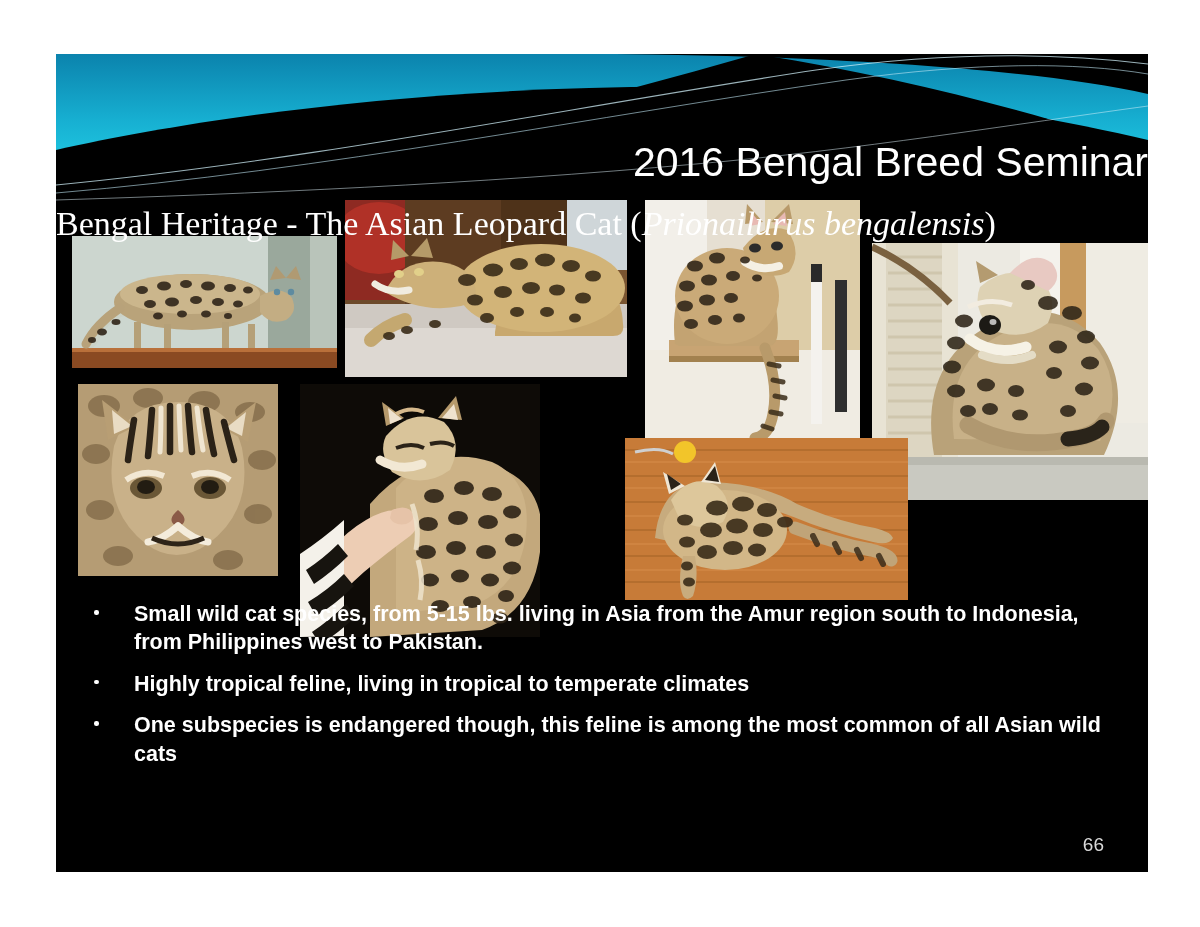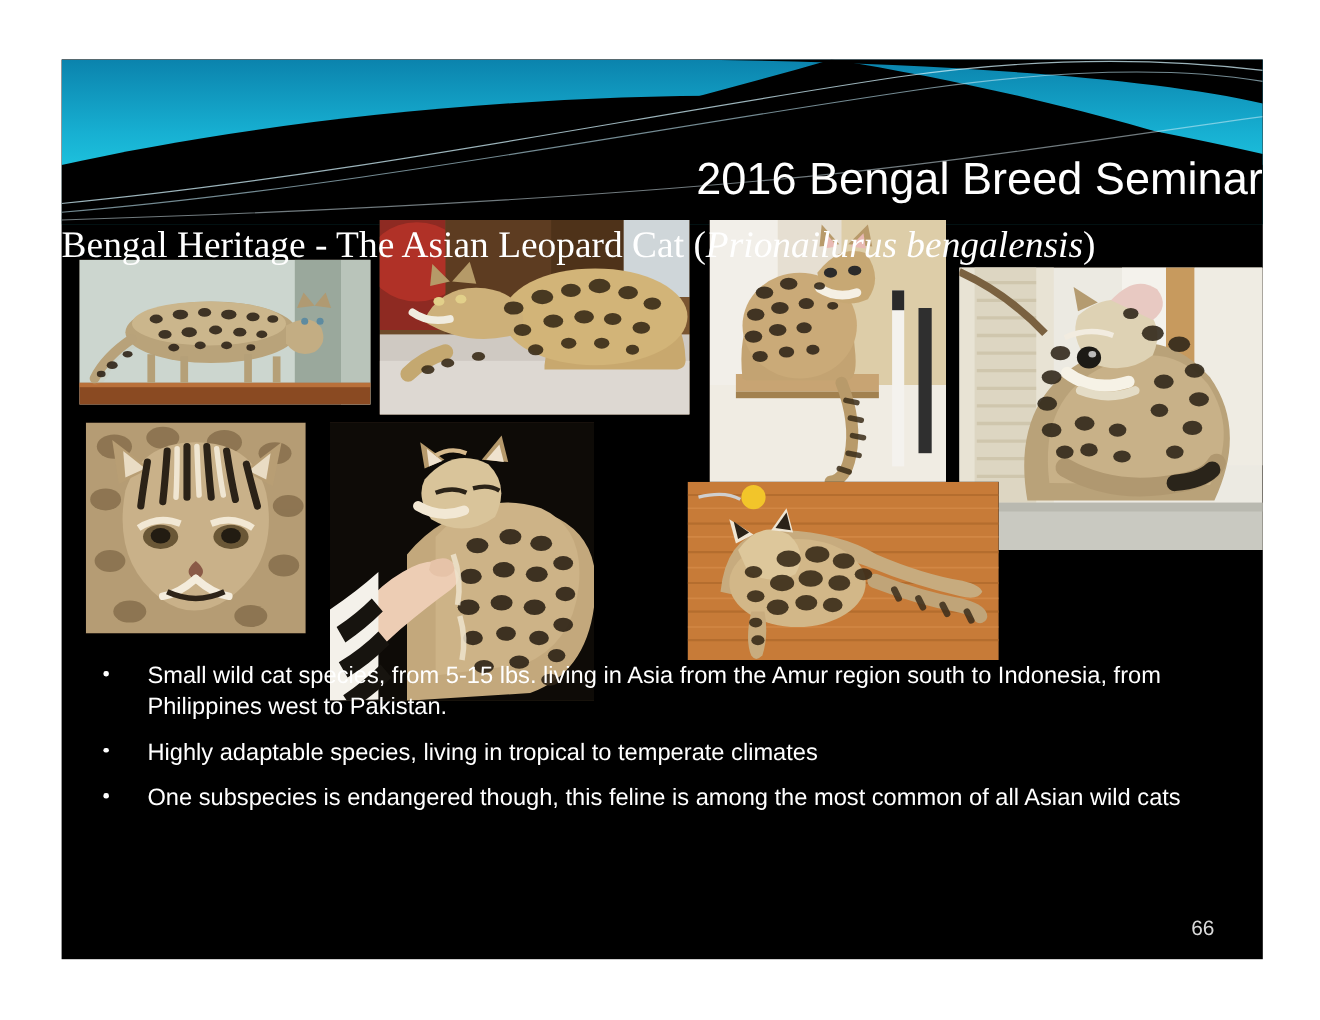--- a/index.html
+++ b/index.html
@@ -40,20 +40,21 @@
 
   
   .bullets{
     position:absolute;left:22px;top:546px;width:1050px;
     color:#ffffff;
   }
   .bullet{
     position:relative;padding-left:56px;margin-bottom:13px;
     font-family:"Liberation Sans",sans-serif;font-size:21.5px;line-height:1.32;
     color:#ffffff;
+    font-weight:bold;
   }
   .bullet::before{
     content:"";position:absolute;left:16px;top:10px;
     width:4.5px;height:4.5px;border-radius:50%;background:#ffffff;
   }
   .bullet .it{font-style:italic;}
 
   .slideno{
     position:absolute;right:44px;bottom:16px;
     font-family:"Liberation Sans",sans-serif;font-size:19px;color:#d9d9d9;
@@ -435,20 +436,20 @@
               <ellipse cx="64" cy="144" rx="6" ry="4.5"></ellipse>
             <ellipse cx="160" cy="84" rx="8" ry="5.5"></ellipse>
           </g>
         </svg>
       </div>
 
     </div>
 
     <div class="bullets">
       <div class="bullet">Small wild cat species, from 5-15 lbs.  living in Asia from the Amur region south to Indonesia, from Philippines west to Pakistan.</div>
-      <div class="bullet">Highly adaptable species, living in tropical to temperate climates</div>
+      <div class="bullet">Highly tropical feline, living in tropical to temperate climates</div>
       <div class="bullet">One subspecies is endangered though, this feline is among the most common of all Asian wild cats</div>
     </div>
 
     <div class="slideno">66</div>
 
   </div>
 </div>
 
 </body></html>

